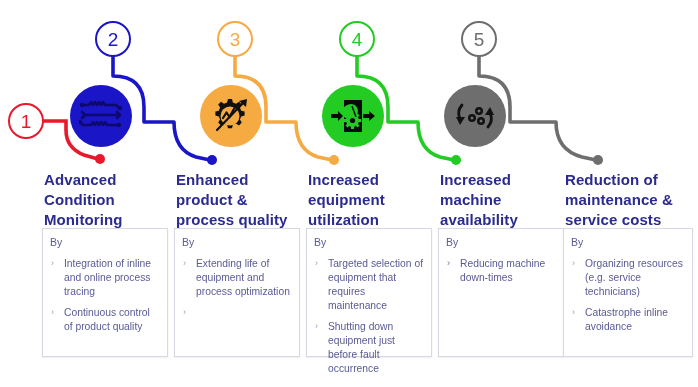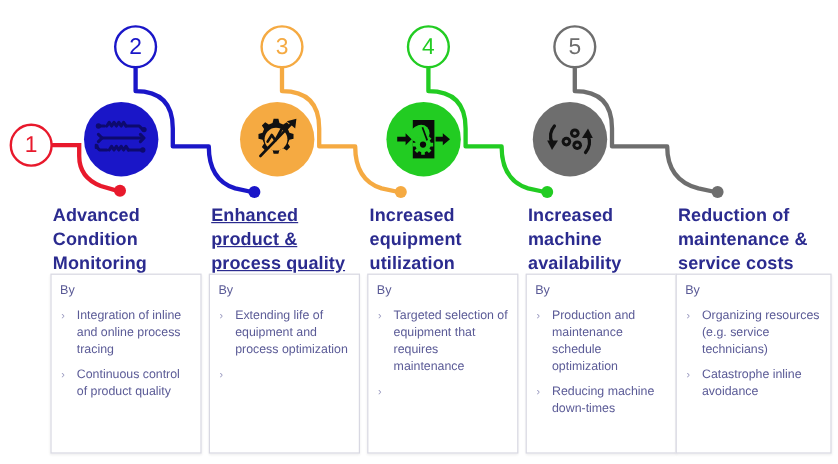--- a/index.html
+++ b/index.html
@@ -68,21 +68,21 @@
     font-weight: bold;
     line-height: 1.32;
     letter-spacing: 0.1px;
   }
 
   
   .detail-box {
     position: absolute;
     top: 228px;
     width: 126px;
-    height: 150px;
+    height: 129px;
     background: #ffffff;
     border: 1px solid #d8d8e2;
     box-sizing: border-box;
     padding: 7px 6px 6px 7px;
     box-shadow: 0 1px 2px rgba(0,0,0,0.07);
   }
   .by-label {
     color: #5a5a96;
     font-size: 10.5px;
     line-height: 1.3;
@@ -243,21 +243,21 @@
     <span>3</span>
   </div>
   <div class="num-bubble" style="left:339px; top:21px; border-color:#22cc22; color:#22cc22;">
     <span>4</span>
   </div>
   <div class="num-bubble" style="left:461px; top:21px; border-color:#6e6e6e; color:#6e6e6e;">
     <span>5</span>
   </div>
 
   <div class="col-title" style="left:44px; top:170px;">Advanced Condition Monitoring</div>
-  <div class="col-title" style="left:176px; top:170px;text-decoration:underline;">Enhanced product &amp; process quality</div>
+  <div class="col-title" style="left:176px; top:170px;">Enhanced product &amp; process quality</div>
   <div class="col-title" style="left:308px; top:170px;">Increased equipment utilization</div>
   <div class="col-title" style="left:565px; top:170px;">Reduction of maintenance &amp; service costs</div>
   <div class="col-title" style="left:440px; top:170px;">Increased machine availability</div>
 
   <div class="detail-box" style="left:42px;">
     <div class="by-label">By</div>
     <ul class="bullet-list">
       <li class="bullet-item">
         <span class="bullet-chevron">›</span>
         <span>Integration of inline and online process tracing</span>
@@ -284,30 +284,30 @@
 
   <div class="detail-box" style="left:306px;">
     <div class="by-label">By</div>
     <ul class="bullet-list">
       <li class="bullet-item">
         <span class="bullet-chevron">›</span>
         <span>Targeted selection of equipment that requires maintenance</span>
       </li>
       <li class="bullet-item">
         <span class="bullet-chevron">›</span>
+        <span>Shutting down equipment just before fault occurrence</span>
       </li>
     </ul>
   </div>
 
   <div class="detail-box" style="left:438px;">
     <div class="by-label">By</div>
     <ul class="bullet-list">
       <li class="bullet-item">
         <span class="bullet-chevron">›</span>
-        <span>Production and maintenance schedule optimization</span>
       </li>
       <li class="bullet-item">
         <span class="bullet-chevron">›</span>
         <span>Reducing machine down-times</span>
       </li>
     </ul>
   </div>
 
   <div class="detail-box" style="left:563px; width:130px;">
     <div class="by-label">By</div>

